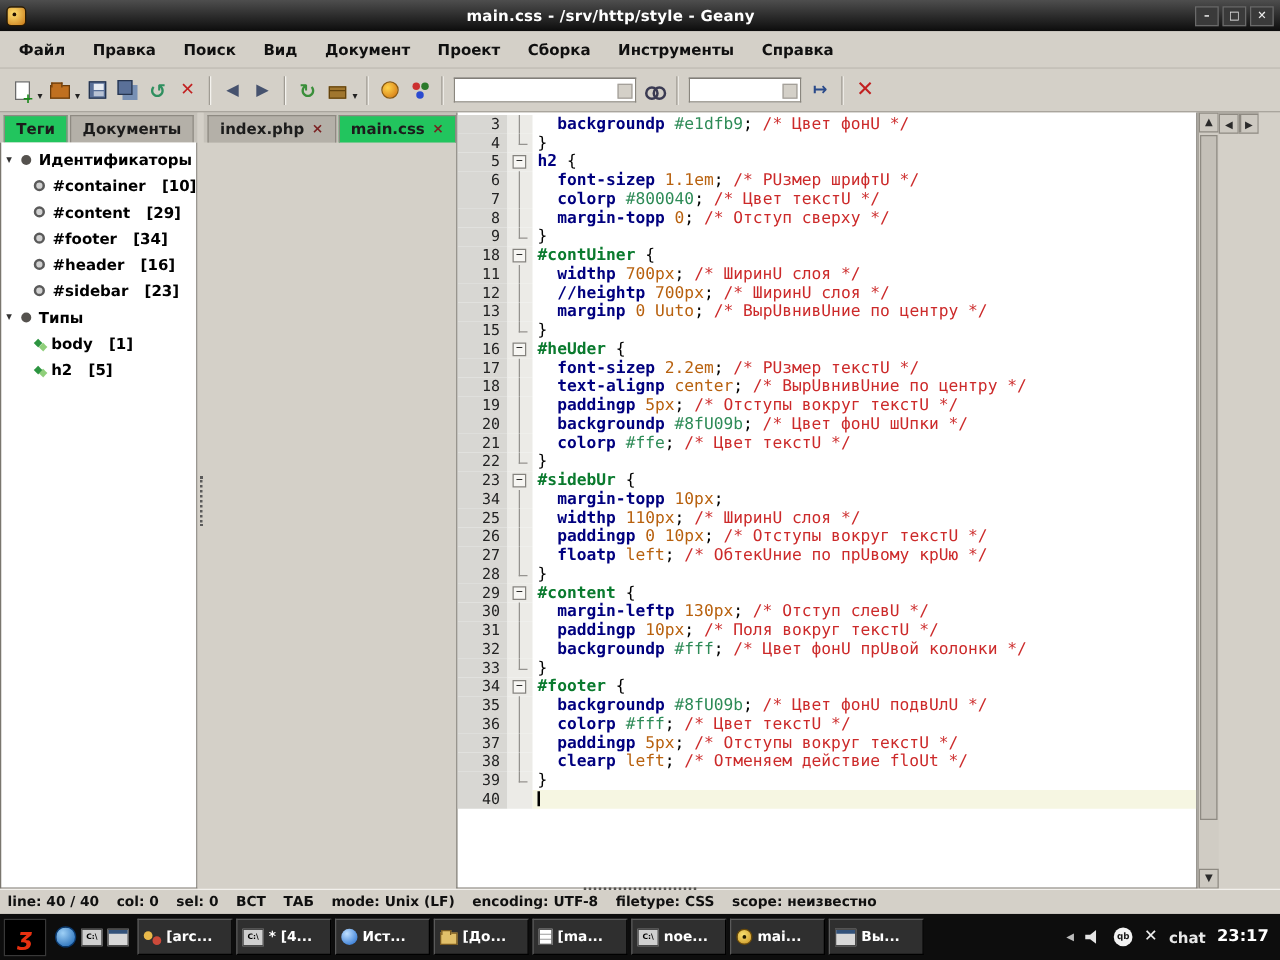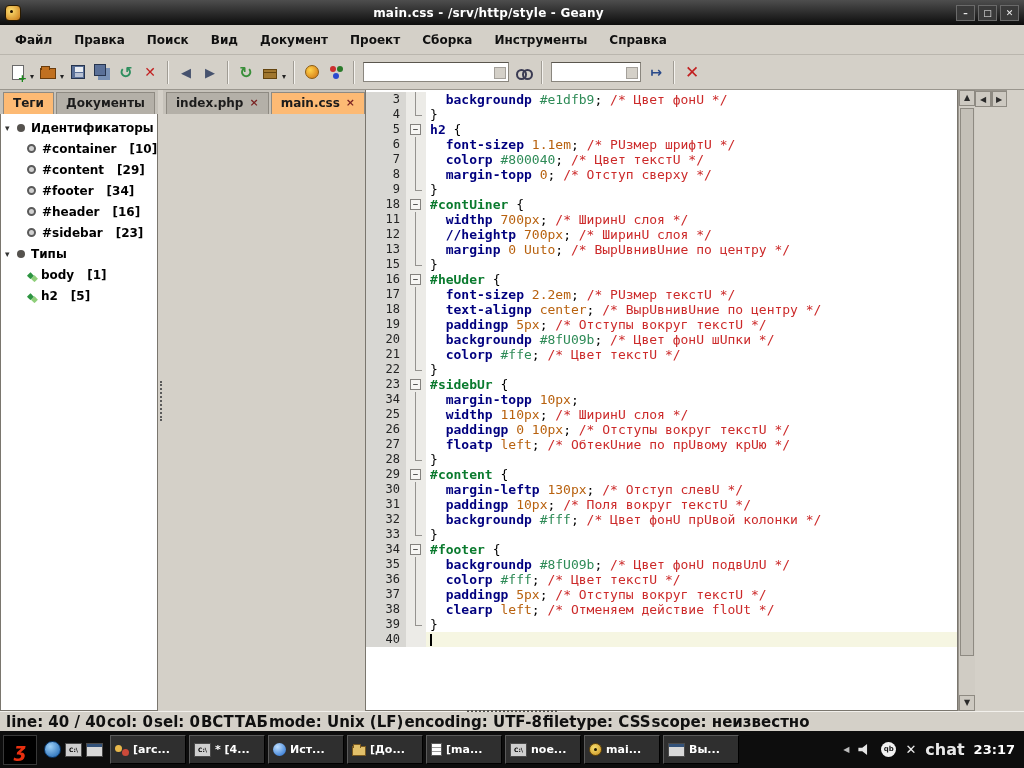--- a/index.html
+++ b/index.html
@@ -58,21 +58,21 @@
   .entry-search{width:146px}
   .entry-goto{width:90px}
   .tb-entry::after{content:'';position:absolute;right:2px;top:4px;width:10px;height:10px;background:#d4d0c8;border:1px solid #a4a09a}
 
   
   .main-row{flex:1;display:flex;min-height:0}
   .sidebar{width:158px;flex:none;display:flex;flex-direction:column;min-height:0}
   .nb-tabs{height:24px;display:flex;align-items:flex-end;background:#c6c2ba;padding-left:3px;gap:2px;flex:none}
   .nb-tab{padding:3px 9px 4px;font-size:12px;font-weight:bold;color:#1c1c1c;background:#b4b0a8;
     border:1px solid #8e8a82;border-bottom:none;white-space:nowrap;display:flex;align-items:center;gap:6px}
-  .nb-tab.active{background:#fdba74}
+  .nb-tab.active{background:#22c55e}
   .tab-close{color:#7a2222;font-weight:bold;font-size:11px;line-height:10px}
   .tree{flex:1;background:#fff;border:1px solid #7a766e;border-top:none;overflow:hidden;
     padding-top:3px;font-size:12px;font-weight:bold;color:#000}
   .tree-group-row,.tree-item-row{display:flex;align-items:center;height:21px;padding-left:4px;white-space:nowrap}
   .tree-item-row{padding-left:26px}
   .expander{font-size:9px;color:#333;width:11px;flex:none}
   .g-icon{width:8px;height:8px;border-radius:50%;background:#55524e;margin:0 6px 0 1px;flex:none}
   .ic-dot{width:9px;height:9px;border-radius:50%;background:#d2d2d2;border:2px solid #5a5a5a;margin-right:6px;flex:none}
   .ic-class{color:#2c9440;font-size:9px;margin-right:7px;text-shadow:4px 3px 0 #8fcf7a;flex:none}
   .i-badge{margin-left:13px}
@@ -113,21 +113,21 @@
   .hscroll-row{height:17px;flex:none;display:flex}
   .sb-h{flex:1;background:#d0ccc4;border-top:1px solid #9a968e;display:flex}
   .sb-btn-h{width:16px;height:100%;background:#cdc9c1;border:1px solid #8e8a82;font-size:8px;line-height:15px;
     text-align:center;color:#2a2a2a;flex:none}
   .sb-track-h{flex:1;position:relative}
   .sb-thumb-h{position:absolute;top:1px;bottom:1px;left:0;width:46%;background:#c4c0b8;border:1px solid #8e8a82}
   .sb-corner{width:17px;flex:none;background:#d4d0c8}
 
   
   .statusbar{height:20px;flex:none;background:#d4d0c8;border-top:1px solid #f2f0ec;display:flex;
-    align-items:center;gap:1px;padding:0 6px;font-size:15px;font-weight:bold;color:#101010;position:relative}
+    align-items:center;gap:14px;padding:0 6px;font-size:11px;font-weight:bold;color:#101010;position:relative}
   .paned-grip{position:absolute;left:467px;top:-2px;width:90px;border-top:2px dotted #55534f}
 
   
   .taskbar{height:37px;flex:none;background:#0d0d0d;display:flex;align-items:center;gap:3px;padding:0 3px}
   .start-btn{width:34px;height:30px;background:#000;border:1px solid #383838;display:flex;align-items:center;
     justify-content:center;color:#e83010;font-size:19px;font-weight:bold;font-style:italic;flex:none}
   .ql{display:flex;gap:4px;align-items:center;margin:0 4px;flex:none}
   .ql-globe{width:17px;height:17px;border-radius:50%;background:radial-gradient(circle at 35% 30%,#9ed0f6,#1560b0);border:1px solid #0a3a70}
   .ql-term,.ti-terminal{width:17px;height:14px;background:#cfcfcf;border:1px solid #4a4a4a;color:#000;
     font-size:6px;line-height:12px;font-weight:bold;text-align:center;overflow:hidden}
@@ -150,21 +150,21 @@
   .ti-geany{width:13px;height:13px;border-radius:50%;background:radial-gradient(circle at 40% 35%,#f8e070,#c89020);
     border:1px solid #6a4a08;position:relative}
   .ti-geany::after{content:'';position:absolute;left:4px;top:4px;width:3px;height:3px;border-radius:50%;background:#201800}
   .tray{margin-left:auto;display:flex;align-items:center;gap:9px;padding-right:6px;color:#e8e8e8}
   .tray-arrow{font-size:8px;color:#bbb}
   .tray-speaker{width:14px;height:12px;background:#e4e4e4;
     clip-path:polygon(0 35%,28% 35%,62% 4%,62% 96%,28% 65%,0 65%)}
   .tray-qb{width:15px;height:15px;border-radius:50%;background:#f2f2f2;color:#1a1a1a;font-size:7px;
     line-height:15px;text-align:center;font-weight:bold}
   .tray-x{font-size:13px;font-weight:bold;color:#ededed}
-  .tray-chat{font-size:16px;font-weight:bold}
+  .tray-chat{font-size:12px;font-weight:bold}
   .clock{font-size:13px;font-weight:bold;color:#fff}
 </style>
 </head>
 <body>
 
 <div id="window">
 
   <div class="titlebar">
     <span class="win-icon"></span>
     <span class="title-text">main.css - /srv/http/style - Geany</span>

